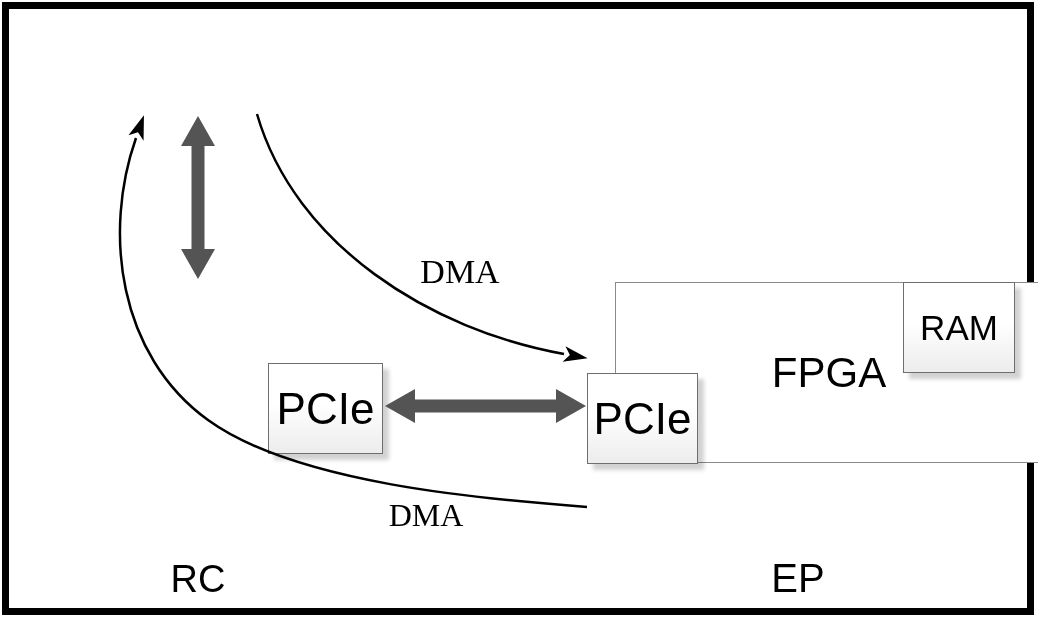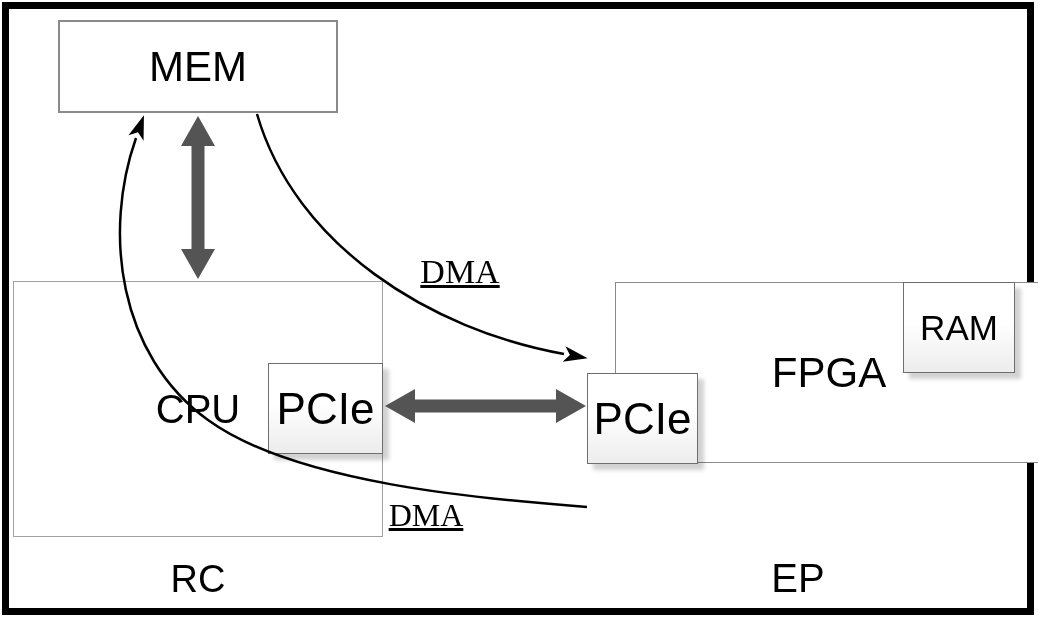--- a/index.html
+++ b/index.html
@@ -60,46 +60,39 @@
   .rc-label { left: 98px;  top: 558px; font-size: 38px; }
   .ep-label { left: 698px; top: 556px; font-size: 40px; }
   .dma-label {
     position: absolute;
     width: 150px;
     text-align: center;
     font-family: "Liberation Serif", serif;
     font-size: 34px;
     line-height: 39px;
     z-index: 6;
-    text-decoration: underline;
   }
   .dma-mrd { left: 385px; top: 252px; }
   .dma-mwr { left: 351px; top: 496px; font-size: 32px; line-height: 38px; }
   .dma-label span { display: block; }
   svg.arrows {
     position: absolute;
     left: 0; top: 0;
     width: 1038px; height: 623px;
     z-index: 5;
     pointer-events: none;
   }
 </style>
 </head>
 <body>
 
 <div id="canvas">
   <div class="frame"></div>
 
-  <div class="box mem-box">
-    <span class="lbl-mem">MEM</span>
-  </div>
 
-  <div class="box cpu-box">
-    <span class="lbl-cpu">CPU</span>
-  </div>
 
   <div class="box fpga-box">
     <span class="lbl-fpga">FPGA</span>
   </div>
 
   <div class="sub-box cpu-pcie">
     <span class="lbl-pcie">PCIe</span>
   </div>
 
   <div class="sub-box fpga-pcie">

